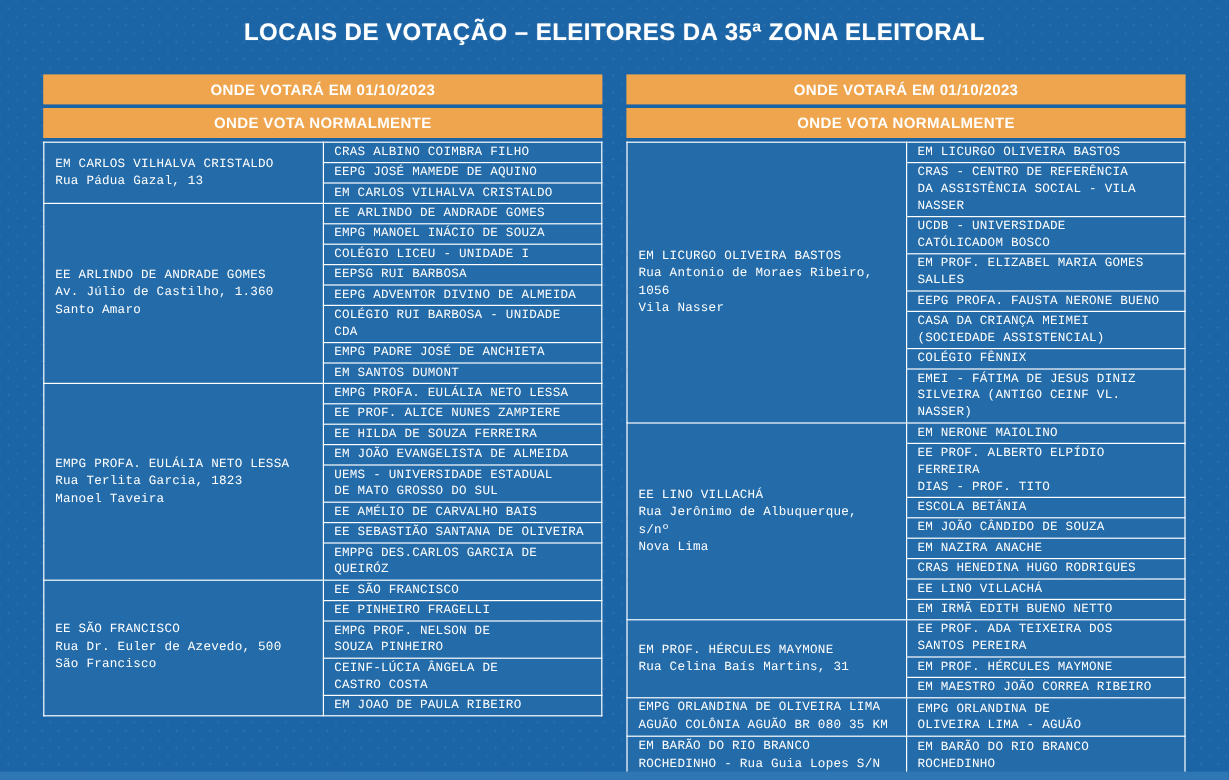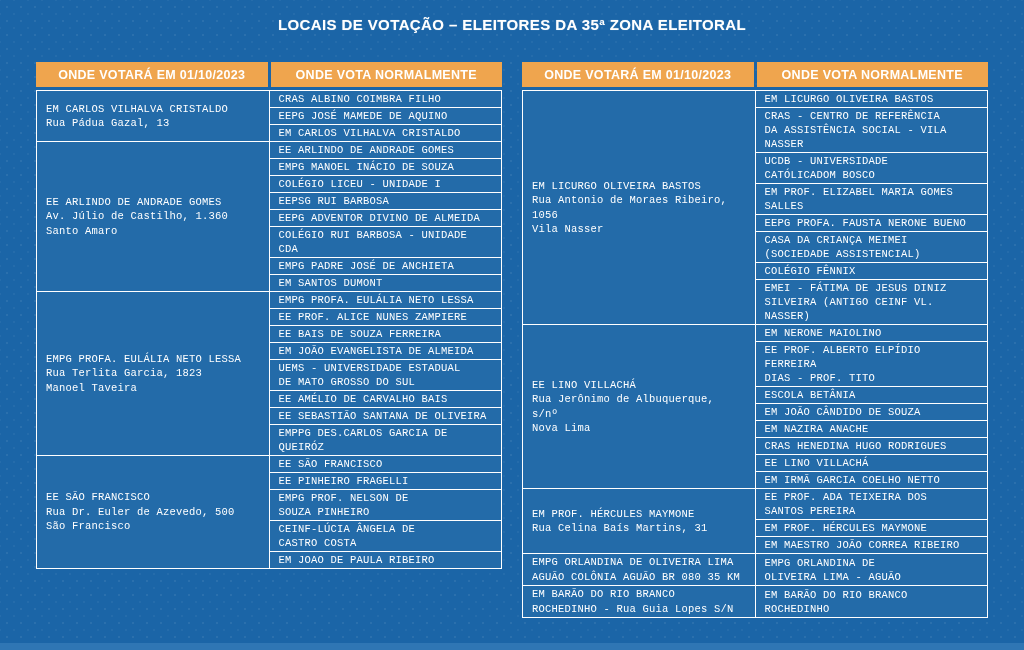--- a/index.html
+++ b/index.html
@@ -19,39 +19,40 @@
       radial-gradient(rgba(255,255,255,.07) .8px, transparent 1.1px),
       radial-gradient(rgba(255,255,255,.045) .8px, transparent 1.1px);
     background-size:14px 14px,14px 14px;
     background-position:0 0,7px 7px;
     position:relative;
     color:var(--text);
   }
   .page-title{
     position:absolute;top:16px;left:0;right:0;
     text-align:center;
-    font-size:15px;
+    font-size:20px;
     font-weight:800;
     letter-spacing:.4px;
     color:#fff;
     text-shadow:0 0 1px rgba(255,255,255,.4);
   }
   .tables-area{
     position:absolute;
     top:62px;left:36px;
     width:952px;
     display:flex;
     gap:20px;
     align-items:flex-start;
   }
   .vt{flex:1 1 0;min-width:0;}
   .vt-head{
     display:flex;
     gap:3px;
     margin-bottom:3px;
+    flex-direction:column;
   }
   .vt-th{
     flex:1 1 0;
     background:var(--header-orange);
     color:#fff;
     font-weight:700;
     font-size:12.5px;
     letter-spacing:.3px;
     text-align:center;
     padding:6px 2px 5px;
@@ -139,21 +140,21 @@
           <tr>
             <td class="place" rowspan="8">EMPG PROFA. EULÁLIA NETO LESSA
 Rua Terlita Garcia, 1823
 Manoel Taveira</td>
             <td class="loc">EMPG PROFA. EULÁLIA NETO LESSA</td>
           </tr>
           <tr>
             <td class="loc">EE PROF. ALICE NUNES ZAMPIERE</td>
           </tr>
           <tr>
-            <td class="loc">EE BAIS DE SOUZA FERREIRA</td>
+            <td class="loc">EE HILDA DE SOUZA FERREIRA</td>
           </tr>
           <tr>
             <td class="loc">EM JOÃO EVANGELISTA DE ALMEIDA</td>
           </tr>
           <tr>
             <td class="loc">UEMS - UNIVERSIDADE ESTADUAL
 DE MATO GROSSO DO SUL</td>
           </tr>
           <tr>
             <td class="loc">EE AMÉLIO DE CARVALHO BAIS</td>
@@ -244,21 +245,21 @@
           <tr>
             <td class="loc">EM NAZIRA ANACHE</td>
           </tr>
           <tr>
             <td class="loc">CRAS HENEDINA HUGO RODRIGUES</td>
           </tr>
           <tr>
             <td class="loc">EE LINO VILLACHÁ</td>
           </tr>
           <tr>
-            <td class="loc">EM IRMÃ GARCIA COELHO NETTO</td>
+            <td class="loc">EM IRMÃ EDITH BUENO NETTO</td>
           </tr>
           <tr>
             <td class="place" rowspan="3">EM PROF. HÉRCULES MAYMONE
 Rua Celina Baís Martins, 31</td>
             <td class="loc">EE PROF. ADA TEIXEIRA DOS
 SANTOS PEREIRA</td>
           </tr>
           <tr>
             <td class="loc">EM PROF. HÉRCULES MAYMONE</td>
           </tr>

